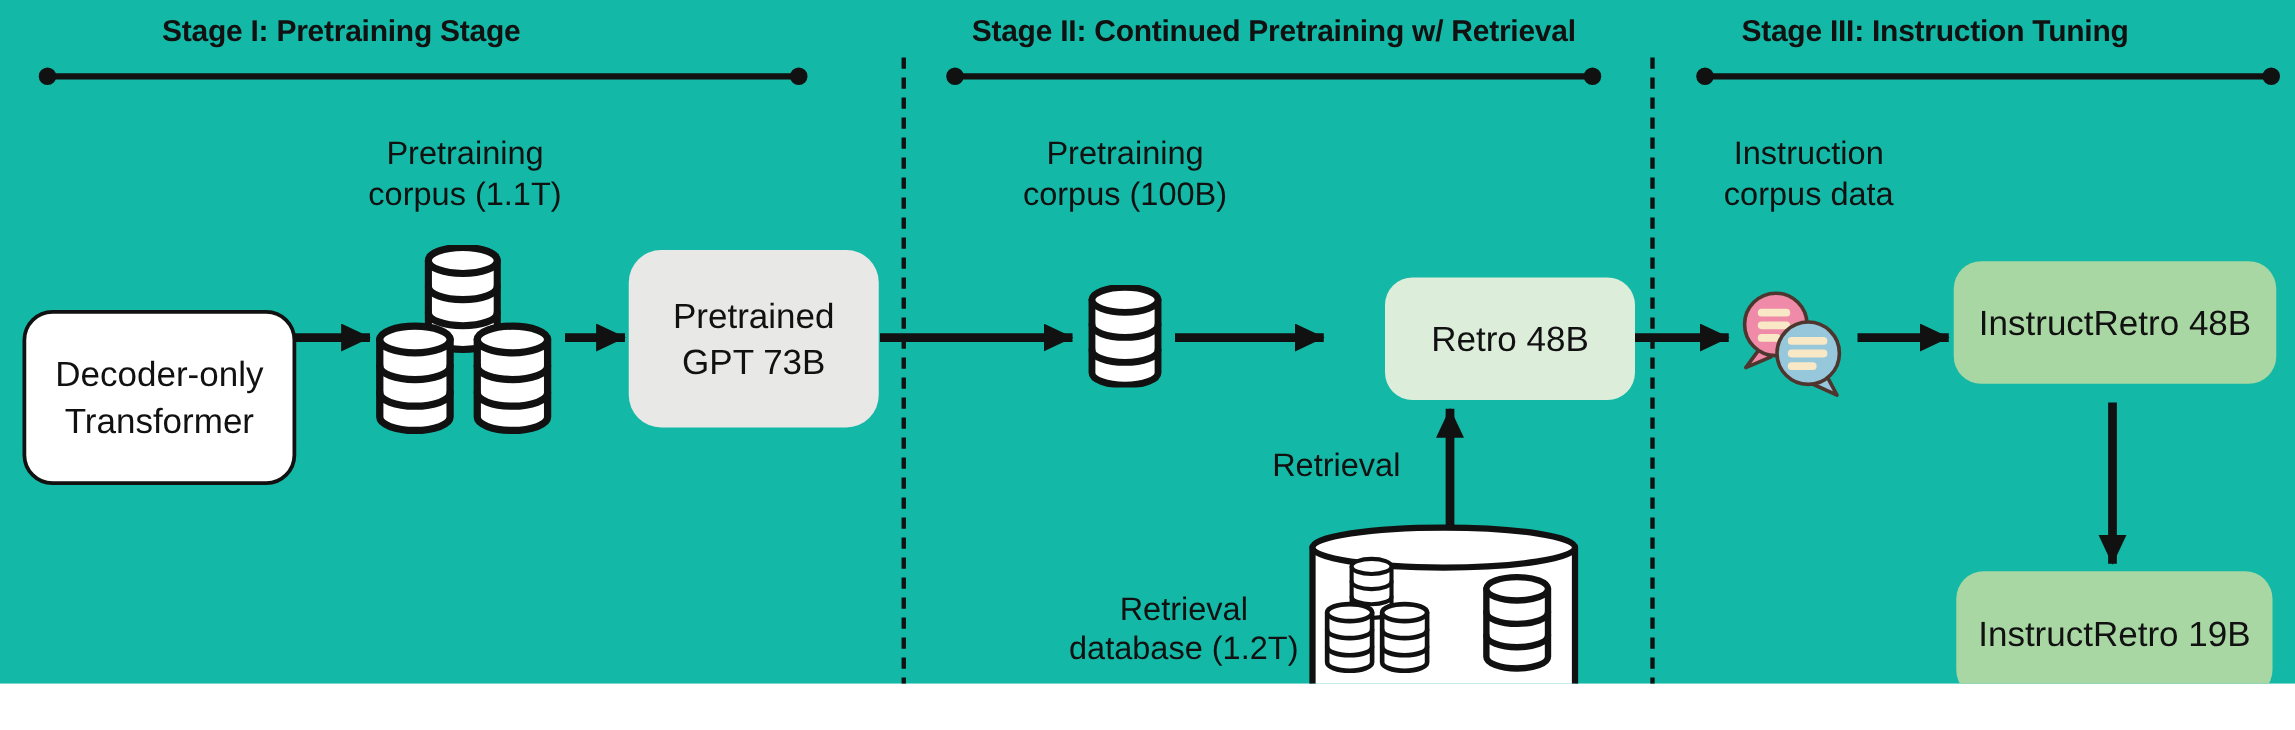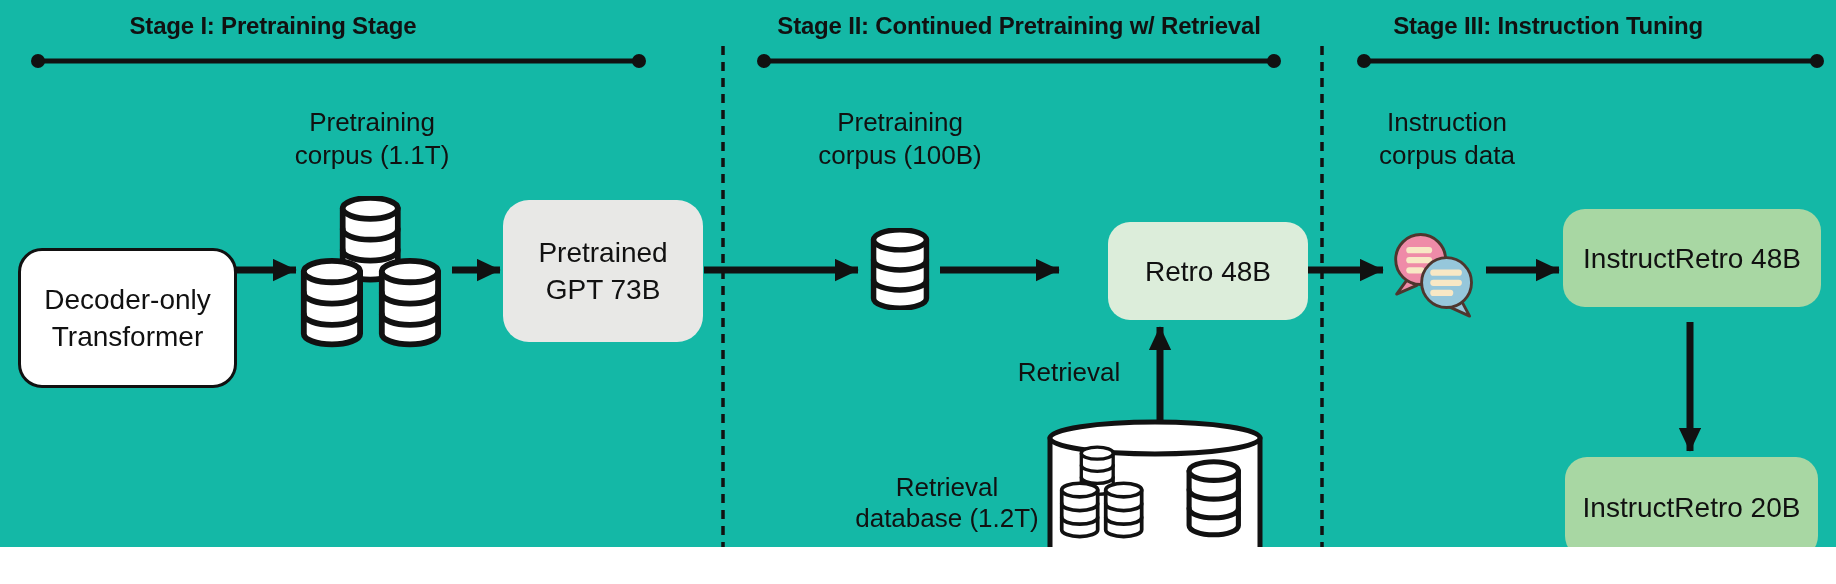--- a/index.html
+++ b/index.html
@@ -172,15 +172,15 @@
       <circle cx="61" cy="61" r="26" fill="#96c7db"></circle>
       <g fill="#f8e8c5" stroke="none">
         <rect x="44" y="47.5" width="33" height="6.5" rx="3.2"></rect>
         <rect x="44" y="58" width="33" height="6.5" rx="3.2"></rect>
         <rect x="44" y="68.5" width="24" height="6.5" rx="3.2"></rect>
       </g>
     </g>
   </svg>
 
   <div class="node-box ir48">InstructRetro 48B</div>
-  <div class="node-box ir43">InstructRetro 20B</div>
+  <div class="node-box ir43">InstructRetro 19B</div>
 
 </div>
 
 </body></html>

